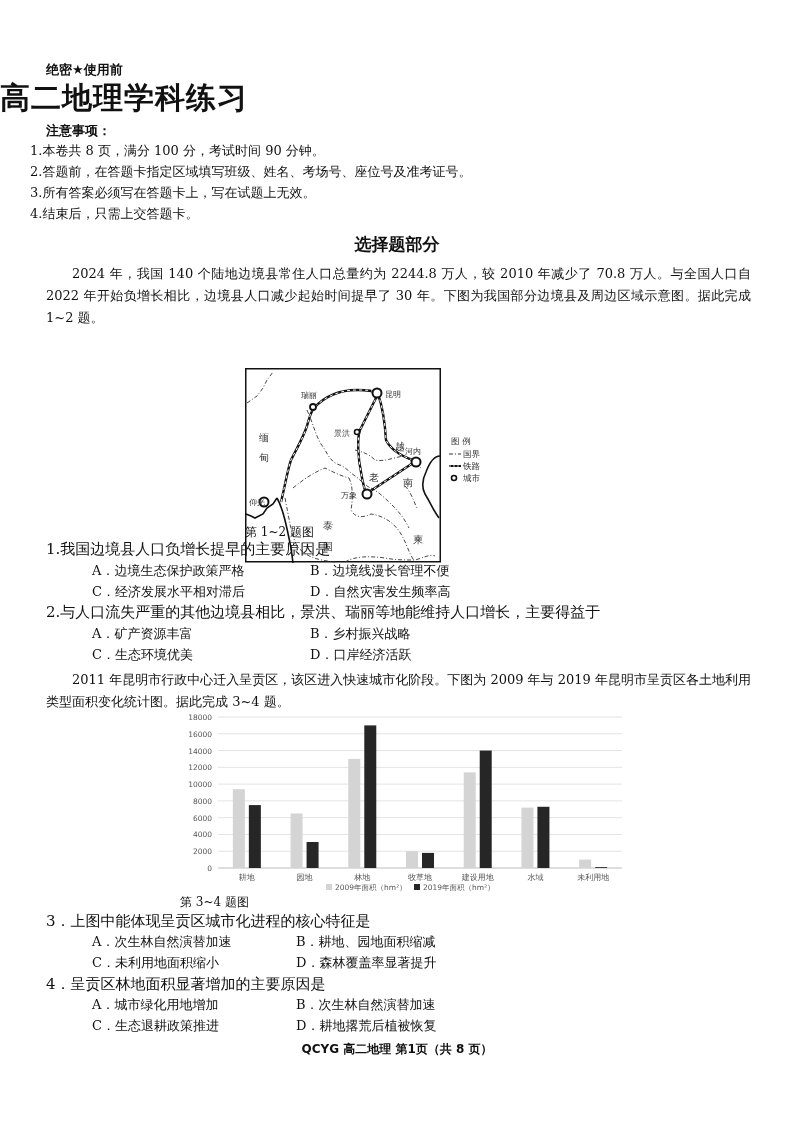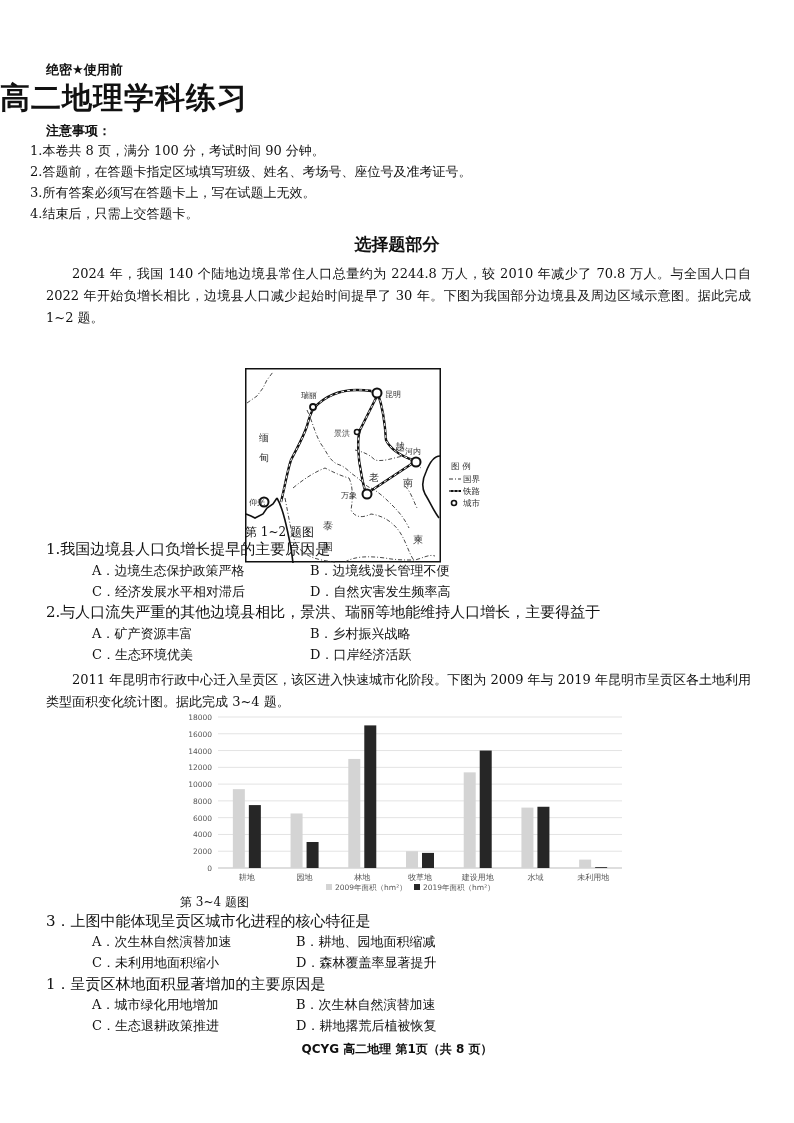--- a/index.html
+++ b/index.html
@@ -87,21 +87,21 @@
       <text x="124" y="113">老</text>
       <text x="150" y="82">越</text>
       <text x="158" y="118">南</text>
       <text x="78" y="161">泰</text>
       <text x="78" y="182">国</text>
       <text x="168" y="175">柬</text>
     </g>
   </svg>
 </div>
 
-<div class="abs" style="left:448px; top:459px; width:60px; height:60px;text-align:center;">
+<div class="abs" style="left:448px; top:434px; width:60px; height:60px;text-align:center;">
   <svg width="60" height="60">
     <text x="3" y="10" font-size="8.5" fill="#333">图 例</text>
     <line x1="1" y1="20" x2="13" y2="20" stroke="#333" stroke-width="1" stroke-dasharray="4,2,1,2"></line>
     <text x="15" y="23" font-size="8.5" fill="#333">国界</text>
     <line x1="1" y1="32" x2="13" y2="32" stroke="#111" stroke-width="2"></line>
     <line x1="1" y1="32" x2="13" y2="32" stroke="#fff" stroke-width="0.8" stroke-dasharray="2,2"></line>
     <text x="15" y="35" font-size="8.5" fill="#333">铁路</text>
     <circle cx="6" cy="44" r="2.5" fill="#fff" stroke="#111" stroke-width="1.6"></circle>
     <text x="15" y="47" font-size="8.5" fill="#333">城市</text>
   </svg>
@@ -180,19 +180,19 @@
   </svg>
 </div>
 <div class="abs caption" style="left:180px; width:450px; top:894px;">第 3~4 题图</div>
 
 <div class="abs q" style="top:911px">3．上图中能体现呈贡区城市化进程的核心特征是</div>
 <div class="abs opt" style="left:62px; top:932px">A．次生林自然演替加速</div>
 <div class="abs opt" style="left:266px; top:932px">B．耕地、园地面积缩减</div>
 <div class="abs opt" style="left:62px; top:953px">C．未利用地面积缩小</div>
 <div class="abs opt" style="left:266px; top:953px">D．森林覆盖率显著提升</div>
 
-<div class="abs q" style="top:974px">1．呈贡区林地面积显著增加的主要原因是</div>
+<div class="abs q" style="top:974px">4．呈贡区林地面积显著增加的主要原因是</div>
 <div class="abs opt" style="left:62px; top:995px">A．城市绿化用地增加</div>
 <div class="abs opt" style="left:266px; top:995px">B．次生林自然演替加速</div>
 <div class="abs opt" style="left:62px; top:1016px">C．生态退耕政策推进</div>
 <div class="abs opt" style="left:266px; top:1016px">D．耕地撂荒后植被恢复</div>
 
 <div class="abs footer">QCYG 高二地理  第1页（共 8 页）</div>
 
 </body></html>

